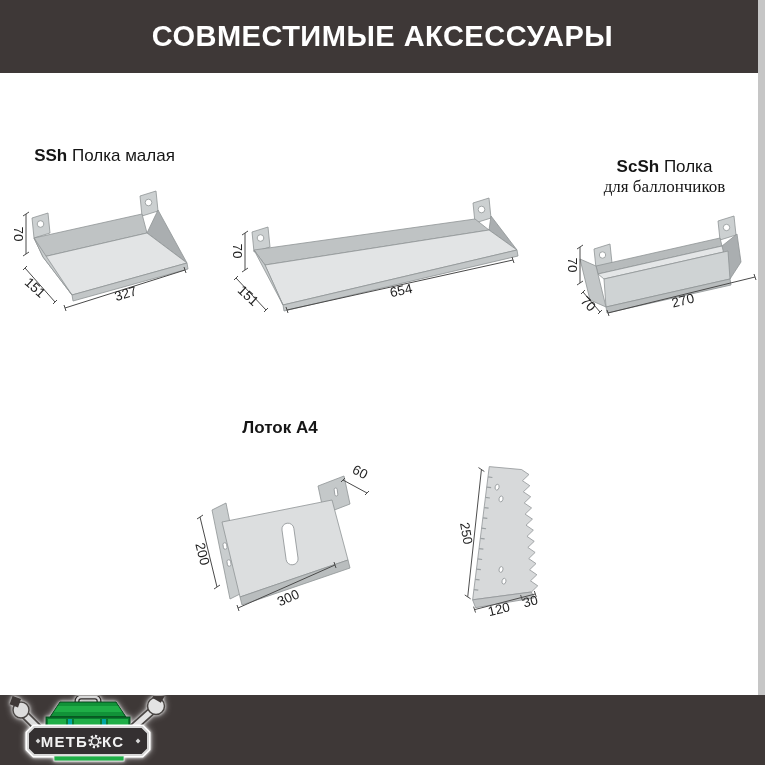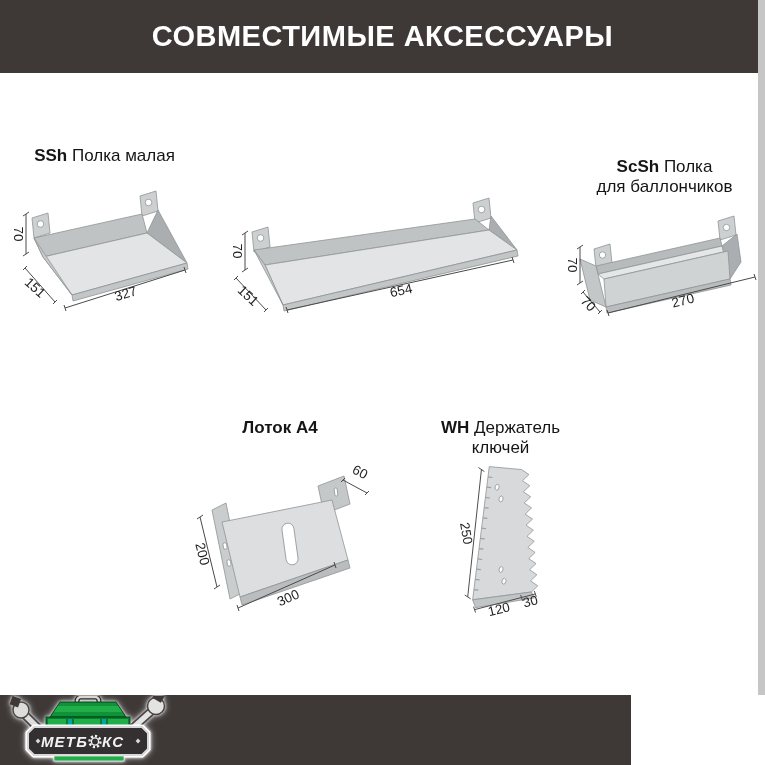--- a/index.html
+++ b/index.html
@@ -9,30 +9,30 @@
   .header{position:absolute;left:0;top:0;width:765px;height:73px;background:#3E3837;
           display:flex;align-items:center;justify-content:center;}
   .header h1{margin:0;color:#ffffff;font-size:29px;font-weight:bold;letter-spacing:.5px;}
   
   .edge-strip{position:absolute;right:0;top:0;width:7px;height:695px;background:#c6c6c6;}
   
   .product{position:absolute;}
   .caption{position:absolute;top:0;left:0;right:0;text-align:center;
            font-size:17px;line-height:1.18;color:#151515;margin-top:16px;}
   .caption .b{font-weight:bold;}
-  .caption .line2{display:block;}
+  .caption .line2{display:block;font-family:Liberation Serif, serif;}
   .drawing{position:absolute;}
   
   .metal{stroke:#8f9496;stroke-width:.8;stroke-linejoin:round;}
   .hole{fill:#ffffff;stroke:#8f9496;stroke-width:.8;}
   .dline{stroke:#4a4a4a;stroke-width:1;fill:none;}
   .tick{stroke:#4a4a4a;stroke-width:1;}
   .dim{font-family:"Liberation Sans",sans-serif;font-size:13.5px;fill:#1f1f1f;}
   
-  .footer{position:absolute;left:0;top:695px;width:631px;height:70px;background:#3E3837;font-style:italic;}
+  .footer{position:absolute;left:0;top:695px;width:765px;height:70px;background:#3E3837;}
   .logo{position:absolute;left:8px;top:1px;
         filter:drop-shadow(0 0 1.5px rgba(255,255,255,.95)) drop-shadow(0 0 3px rgba(255,255,255,.55));}
   .brandtext{font-family:"Liberation Sans",sans-serif;font-size:15px;font-weight:bold;
              fill:#f2f2f2;letter-spacing:1.2px;}
 </style>
 </head>
 <body>
 
 <div class="page">
 
@@ -163,25 +163,20 @@
         <line class="tick" x1="156" y1="120" x2="158" y2="126"></line>
       <text class="dim" transform="translate(112,160) rotate(-24)" text-anchor="middle">300</text>
       <line class="dline" x1="165" y1="38" x2="189" y2="51"></line>
       <line class="tick" x1="163" y1="40" x2="167" y2="36"></line>
         <line class="tick" x1="187" y1="53" x2="191" y2="49"></line>
       <text class="dim" transform="translate(180,34) rotate(28)" text-anchor="middle">60</text>
     </svg>
   </div>
 
   <div class="product" style="left:408px;top:402px;width:185px;height:246px">
-    <div class="caption">
-      <span class="b">WH</span>
-      <span>Держатель</span>
-      <span class="line2">ключей</span>
-    </div>
     <svg class="drawing" style="left:16px;top:46px" width="156" height="192" viewBox="0 0 158 196">
       <g class="metal">
         <path fill="#d7d9da" d="M66,19 L99,22 L106.5,27.1 L99.9,33.4 L107.4,38.5 L100.8,44.7 L108.3,49.8
           L101.7,56.1 L109.2,61.2 L102.6,67.5 L110.1,72.6 L103.5,78.8 L111,83.9 L104.5,90.2 L111.9,95.3
           L105.4,101.5 L112.8,106.6 L106.3,112.9 L113.7,118 L107.2,124.3 L114.6,129.4 L108.1,135.6
           L115.5,140.7 L109,147 L49,155 Z"></path>
         <polygon points="49,155 109,147 112,153 52,163" fill="#c2c5c6"></polygon>
         <ellipse class="hole" cx="74" cy="40" rx="2" ry="3" transform="rotate(14 74 40)"></ellipse>
         <ellipse class="hole" cx="78" cy="52" rx="2" ry="3" transform="rotate(14 78 52)"></ellipse>
         <ellipse class="hole" cx="78" cy="124" rx="2" ry="3" transform="rotate(14 78 124)"></ellipse>

